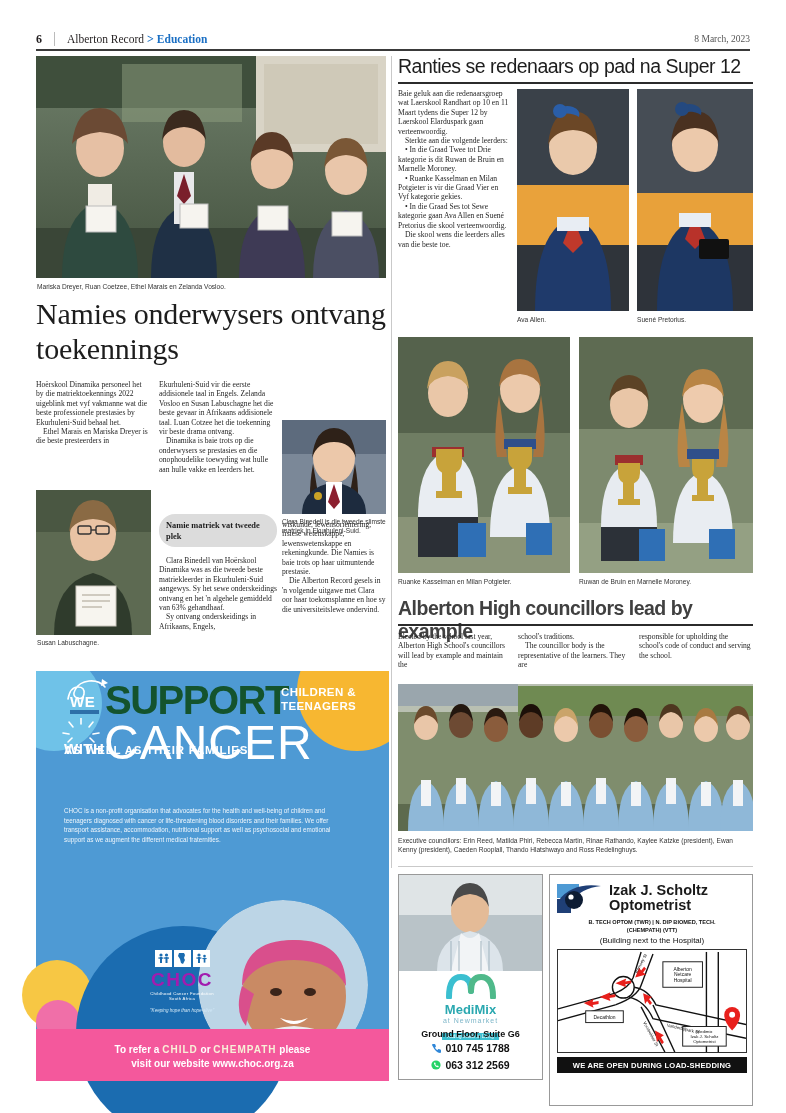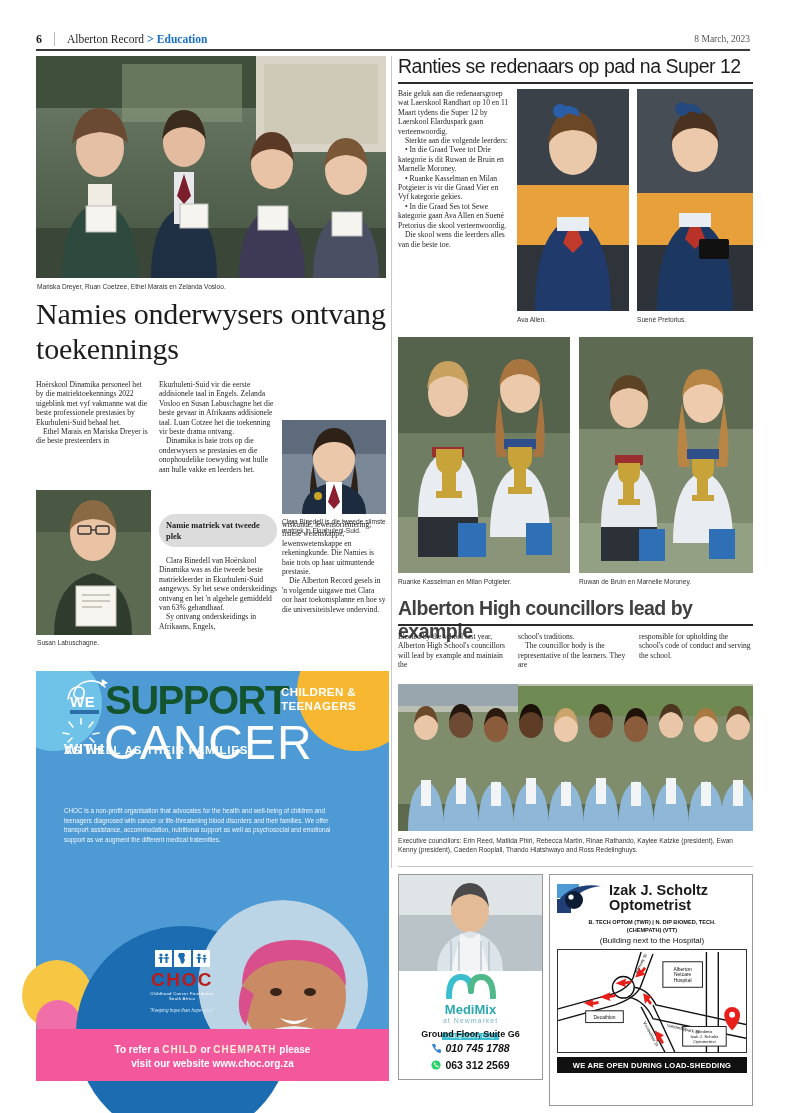--- a/index.html
+++ b/index.html
@@ -161,21 +161,21 @@
   }
   .choc-logo-icons {
     display: flex; justify-content: center; gap: 2px; margin-bottom: 3px;
   }
   .choc-logo-sq {
     width: 17px; height: 17px; background: #fff;
     display: flex; align-items: center; justify-content: center;
   }
   .choc-logo-name {
     font-family: "Liberation Sans", sans-serif;
-    font-weight: bold; font-size: 19px; color: #b91c1c; letter-spacing: 1.5px;
+    font-weight: bold; font-size: 19px; color: #a21caf; letter-spacing: 1.5px;
     line-height: 20px;
   }
   .choc-logo-sub {
     font-family: "Liberation Sans", sans-serif;
     font-size: 4.2px; color: #fff; letter-spacing: .3px; line-height: 5.4px;
     margin-top: 1px;
   }
   .choc-logo-tag {
     font-family: "Liberation Sans", sans-serif;
     font-style: italic; font-size: 4.6px; color: #cfe6f5; margin-top: 6px;
@@ -715,21 +715,21 @@
     <div class="medimix-logo">
       <svg width="52" height="26" viewBox="0 0 52 26">
         <path d="M4 24 q0-20 12-20 q10 0 10 14" fill="none" stroke="#3bbfd0" stroke-width="6" stroke-linecap="round"></path>
         <path d="M26 18 q0-14 10-14 q12 0 12 20" fill="none" stroke="#4fb98a" stroke-width="6" stroke-linecap="round"></path>
       </svg>
       <div class="mm-wordmark">MediMix</div>
       <div class="mm-sub">at Newmarket</div>
       <div><span class="mm-tag">Adding health to Living</span></div>
     </div>
     <div class="mm-addr">Ground Floor, Suite G6</div>
-    <div class="mm-phone-row" style="top:167px;font-style:italic;">
+    <div class="mm-phone-row" style="top:167px;">
       <svg width="10" height="10" viewBox="0 0 10 10">
         <path d="M1 2 q0-1 1-1 h1.6 q.6 0 .8 .7 l.5 1.6 q.1 .6 -.4 .9 l-.7 .4 q.9 1.9 2.6 2.6 l.4-.7 q.3-.5 .9-.4 l1.6 .5 q.7 .2 .7 .8 v1.6 q0 1 -1 1 q-4 0 -8-8z" fill="#2e86d8"></path>
       </svg>
       <span>010 745 1788</span>
     </div>
     <div class="mm-phone-row" style="top:184px;">
       <svg width="10" height="10" viewBox="0 0 10 10">
         <circle cx="5" cy="5" r="4.6" fill="#25d366"></circle>
         <path d="M3 3.2 q0-.6 .6-.6 h.6 l.5 1.2 l-.4 .4 q.6 1.2 1.7 1.7 l.4-.4 l1.2 .5 v.7 q0 .6 -.6 .6 q-2.6 0 -4-3.6z" fill="#fff"></path>
       </svg>

